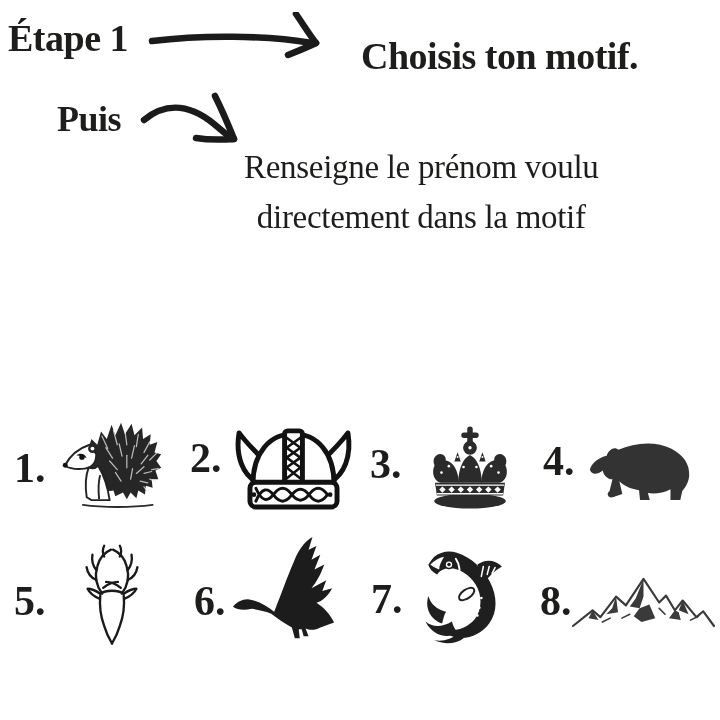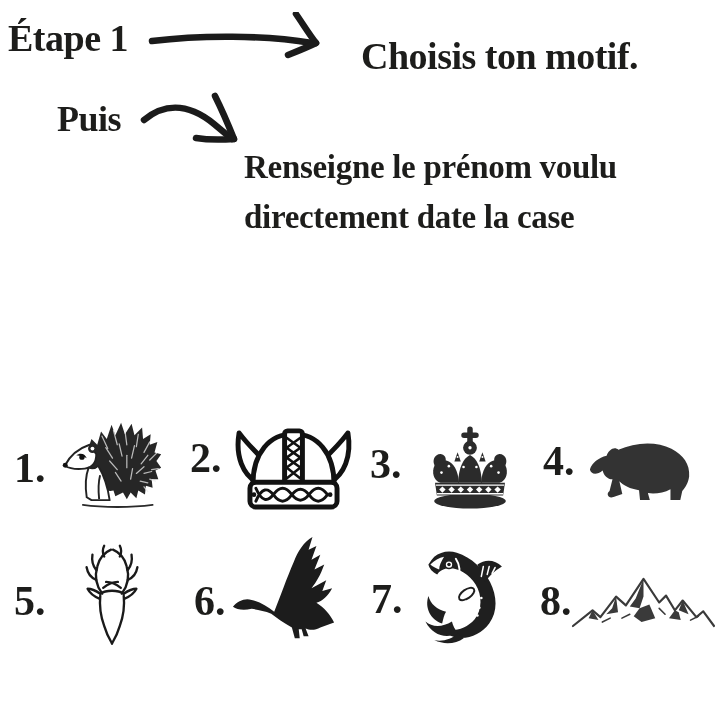--- a/index.html
+++ b/index.html
@@ -3,21 +3,21 @@
 <meta charset="utf-8">
 <style>
   html,body{margin:0;padding:0;background:#fff;}
   .canvas{
     position:relative;width:720px;height:720px;background:#ffffff;overflow:hidden;
     font-family:"Liberation Serif","DejaVu Serif",serif;color:#1d1d1b;
   }
   .abs{position:absolute;}
   .h1{font-size:38px;font-weight:700;letter-spacing:-0.5px;white-space:nowrap;}
   .h2{font-size:36px;font-weight:700;letter-spacing:-0.5px;white-space:nowrap;}
-  .para{font-size:33px;font-weight:700;line-height:50px;letter-spacing:-0.3px;white-space:nowrap;}
+  .para{font-size:33px;font-weight:400;line-height:50px;letter-spacing:-0.3px;white-space:nowrap;text-align:center;}
   .note{
     font-size:35px;font-weight:700;line-height:41px;white-space:nowrap;
     transform:scaleX(0.82);transform-origin:left top;letter-spacing:-0.8px;
   }
   .num{font-size:42px;font-weight:700;white-space:nowrap;}
   svg{display:block;}
   .stroke-ink{stroke:#1b1b1b;fill:none;stroke-linecap:round;stroke-linejoin:round;}
 </style>
 </head>
 <body>
@@ -41,21 +41,21 @@
   <svg class="abs" style="left:138px;top:86px;" width="112" height="66" viewBox="0 0 112 66" aria-hidden="true">
     <g class="stroke-ink" stroke-width="6.5">
       <path d="M6 34 C 24 19, 48 15, 76 38 C 82 43, 88 48, 94 53"></path>
       <path d="M77 10 C 84 24, 90 38, 96 53"></path>
       <path d="M58 52 C 70 54, 82 54, 96 53"></path>
     </g>
   </svg>
 
   <div class="abs" style="left:244px;top:142px;">
     <div class="para">Renseigne le prénom voulu</div>
-    <div class="para">directement date la case</div>
+    <div class="para">directement dans la motif</div>
   </div>
 
 
   <div class="abs num" style="left:14px;top:444px;">1.</div>
   <svg class="abs" style="left:60px;top:410px;" width="105" height="102" viewBox="0 0 110 106" aria-hidden="true">
     <path d="M24 99 C 45 102, 75 102, 97 99" stroke="#2a2a2a" stroke-width="2" fill="none" stroke-linecap="round"></path>
     <path fill="#262626" d="M28 44 L33 30 L39 36 L43 22 L49 30 L54 15 L58 26 L64 13 L68 25 L75 14 L78 26 L86 18 L87 30
       L95 25 L94 36 L102 33 L99 44 L106 46 L101 53 L106 60 L100 63 L103 72 L96 72 L97 81 L90 79 L89 88 L82 84
       L80 92 L74 86 L70 93 L66 86 L58 90 L56 84 C 48 86, 40 80, 36 70 C 32 62, 29 52, 28 44 Z"></path>
     <g stroke="#ececec" stroke-width="1.3" opacity="0.75" stroke-linecap="round">

